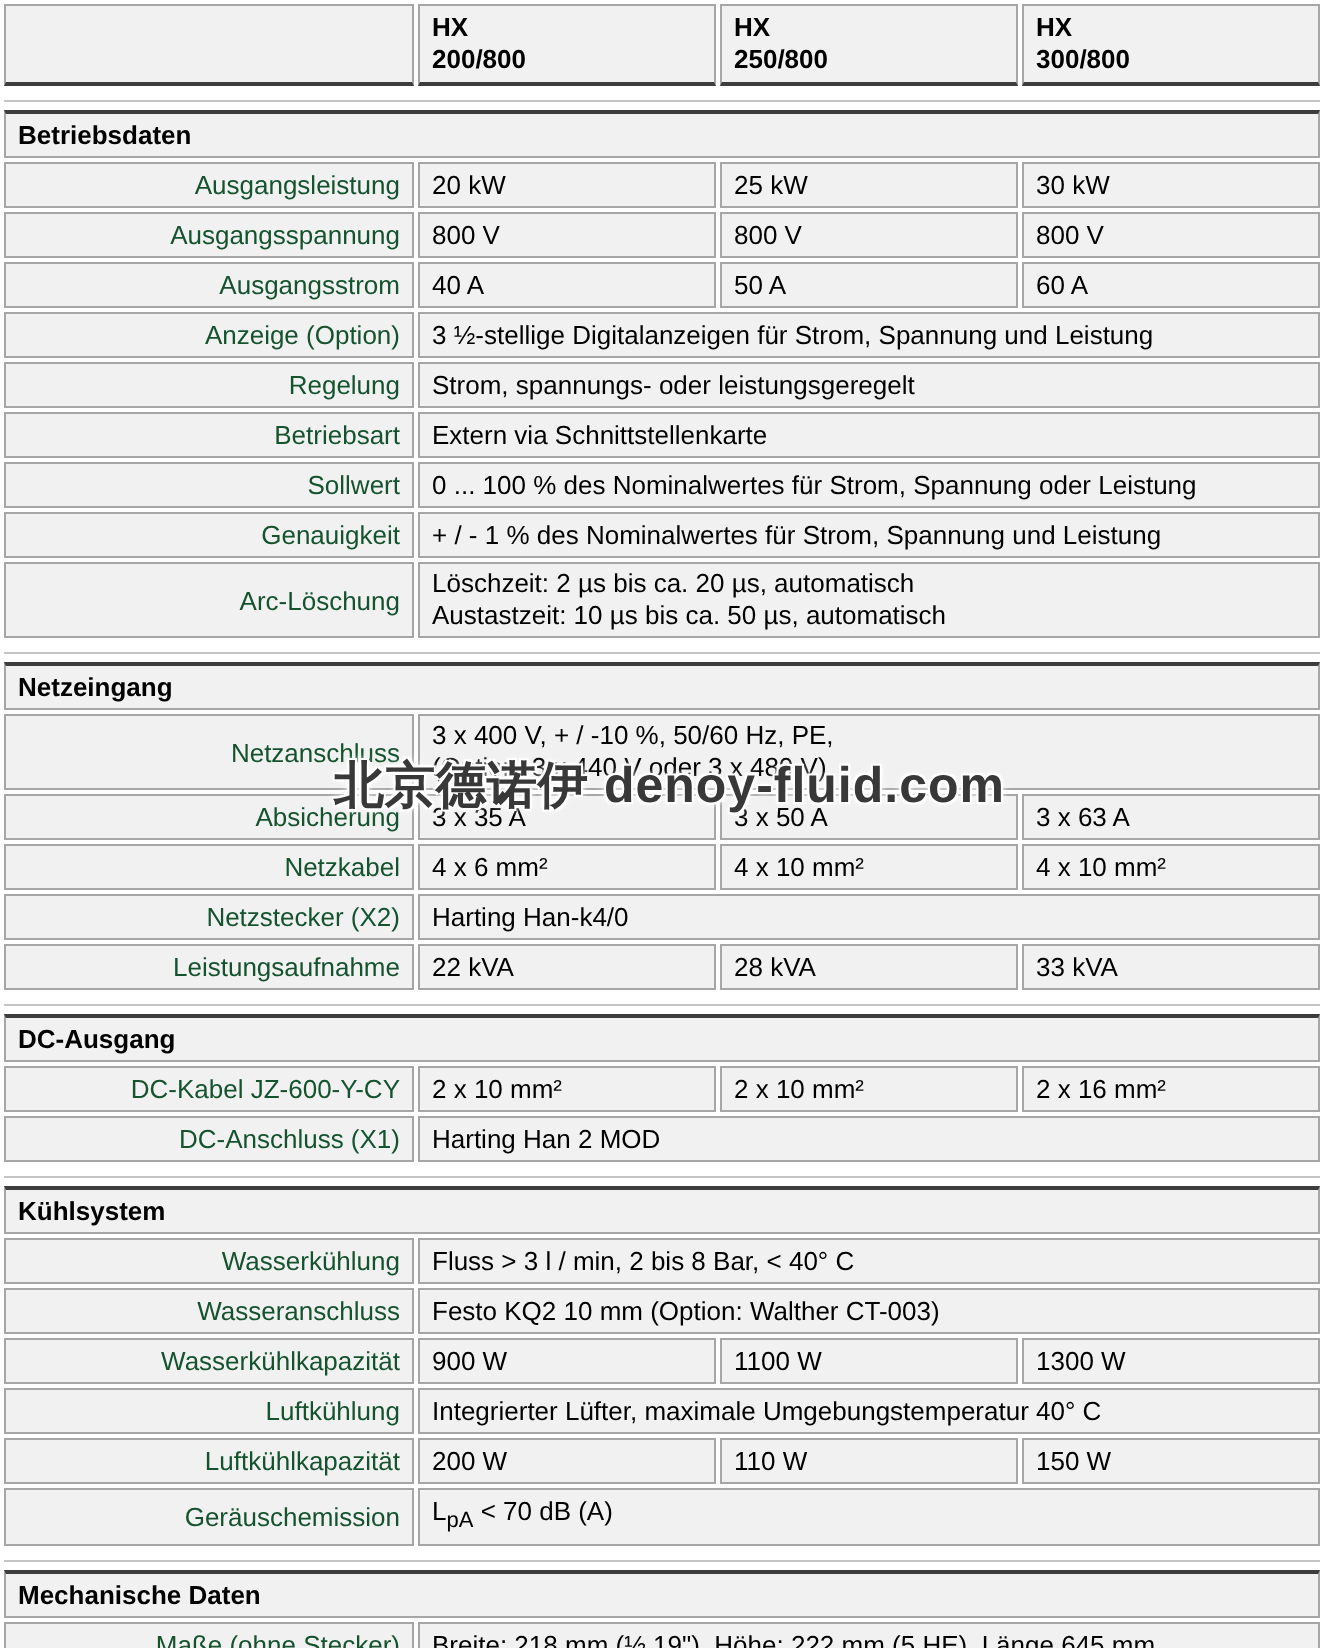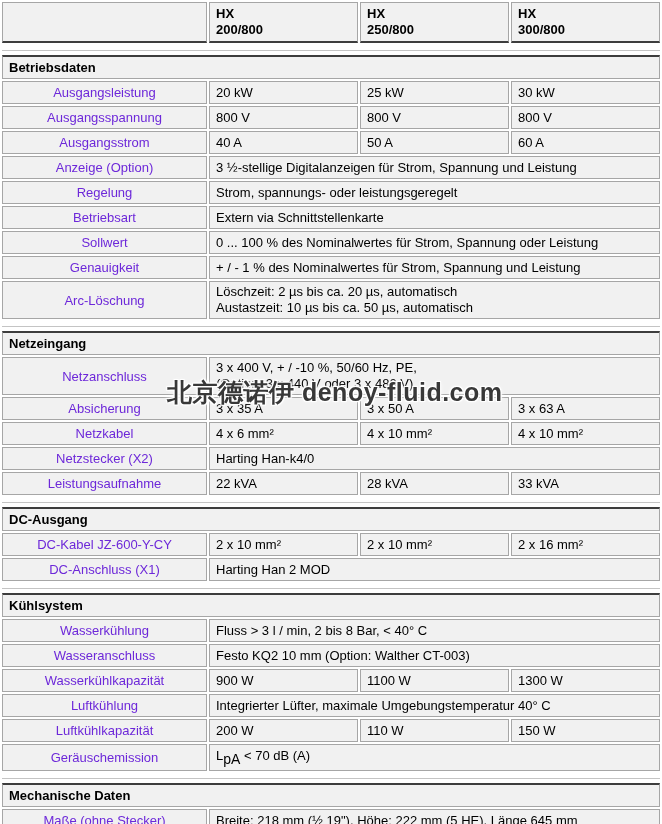--- a/index.html
+++ b/index.html
@@ -1,29 +1,29 @@
 <!DOCTYPE html>
 <html><head>
 <meta charset="utf-8">
 <style>
   html,body{margin:0;padding:0;background:#ffffff;}
   body{width:662px;height:824px;overflow:hidden;font-family:"Liberation Sans",sans-serif;position:relative;}
   table.spec{border-collapse:separate;border-spacing:2px;width:662px;table-layout:fixed;}
   col.c-label{width:205px;}
   col.c-val{width:149px;}
   td{border:1px solid #a6a6a6;background:#f1f1f1;font-size:13px;line-height:17px;padding:2px 6px;color:#000;vertical-align:middle;}
-  td.lbl{color:#6d28d9;text-align:center;}
+  td.lbl{color:#14532d;text-align:right;}
   td.val{}
   tr.head td{font-weight:bold;text-align:left;border-bottom:2px solid #3d3d3d;line-height:16px;padding:3px 6px;}
   tr.head td.corner{}
   tr.sec td{font-weight:bold;border-top:2px solid #3d3d3d;text-align:left;}
   tr.spacer td{border:none;background:#ffffff;padding:0;height:8px;}
   .sepline{height:1px;background:#c4c4c4;margin-top:3px;}
   .l2{line-height:16px;}
-  sub.sb{font-size:14px;}
+  sub.sb{font-size:11px;}
   .watermark{position:absolute;left:167px;top:376px;z-index:5;font-size:25px;font-weight:bold;color:#383838;white-space:nowrap;letter-spacing:0.5px;
     text-shadow:-1px -1px 0 #fff,1px -1px 0 #fff,-1px 1px 0 #fff,1px 1px 0 #fff,0 0 3px #fff,0 0 5px #fff;}
 </style>
 </head>
 <body>
 
 <table class="spec">
   <colgroup>
       <col class="c-label">
       <col class="c-val">

